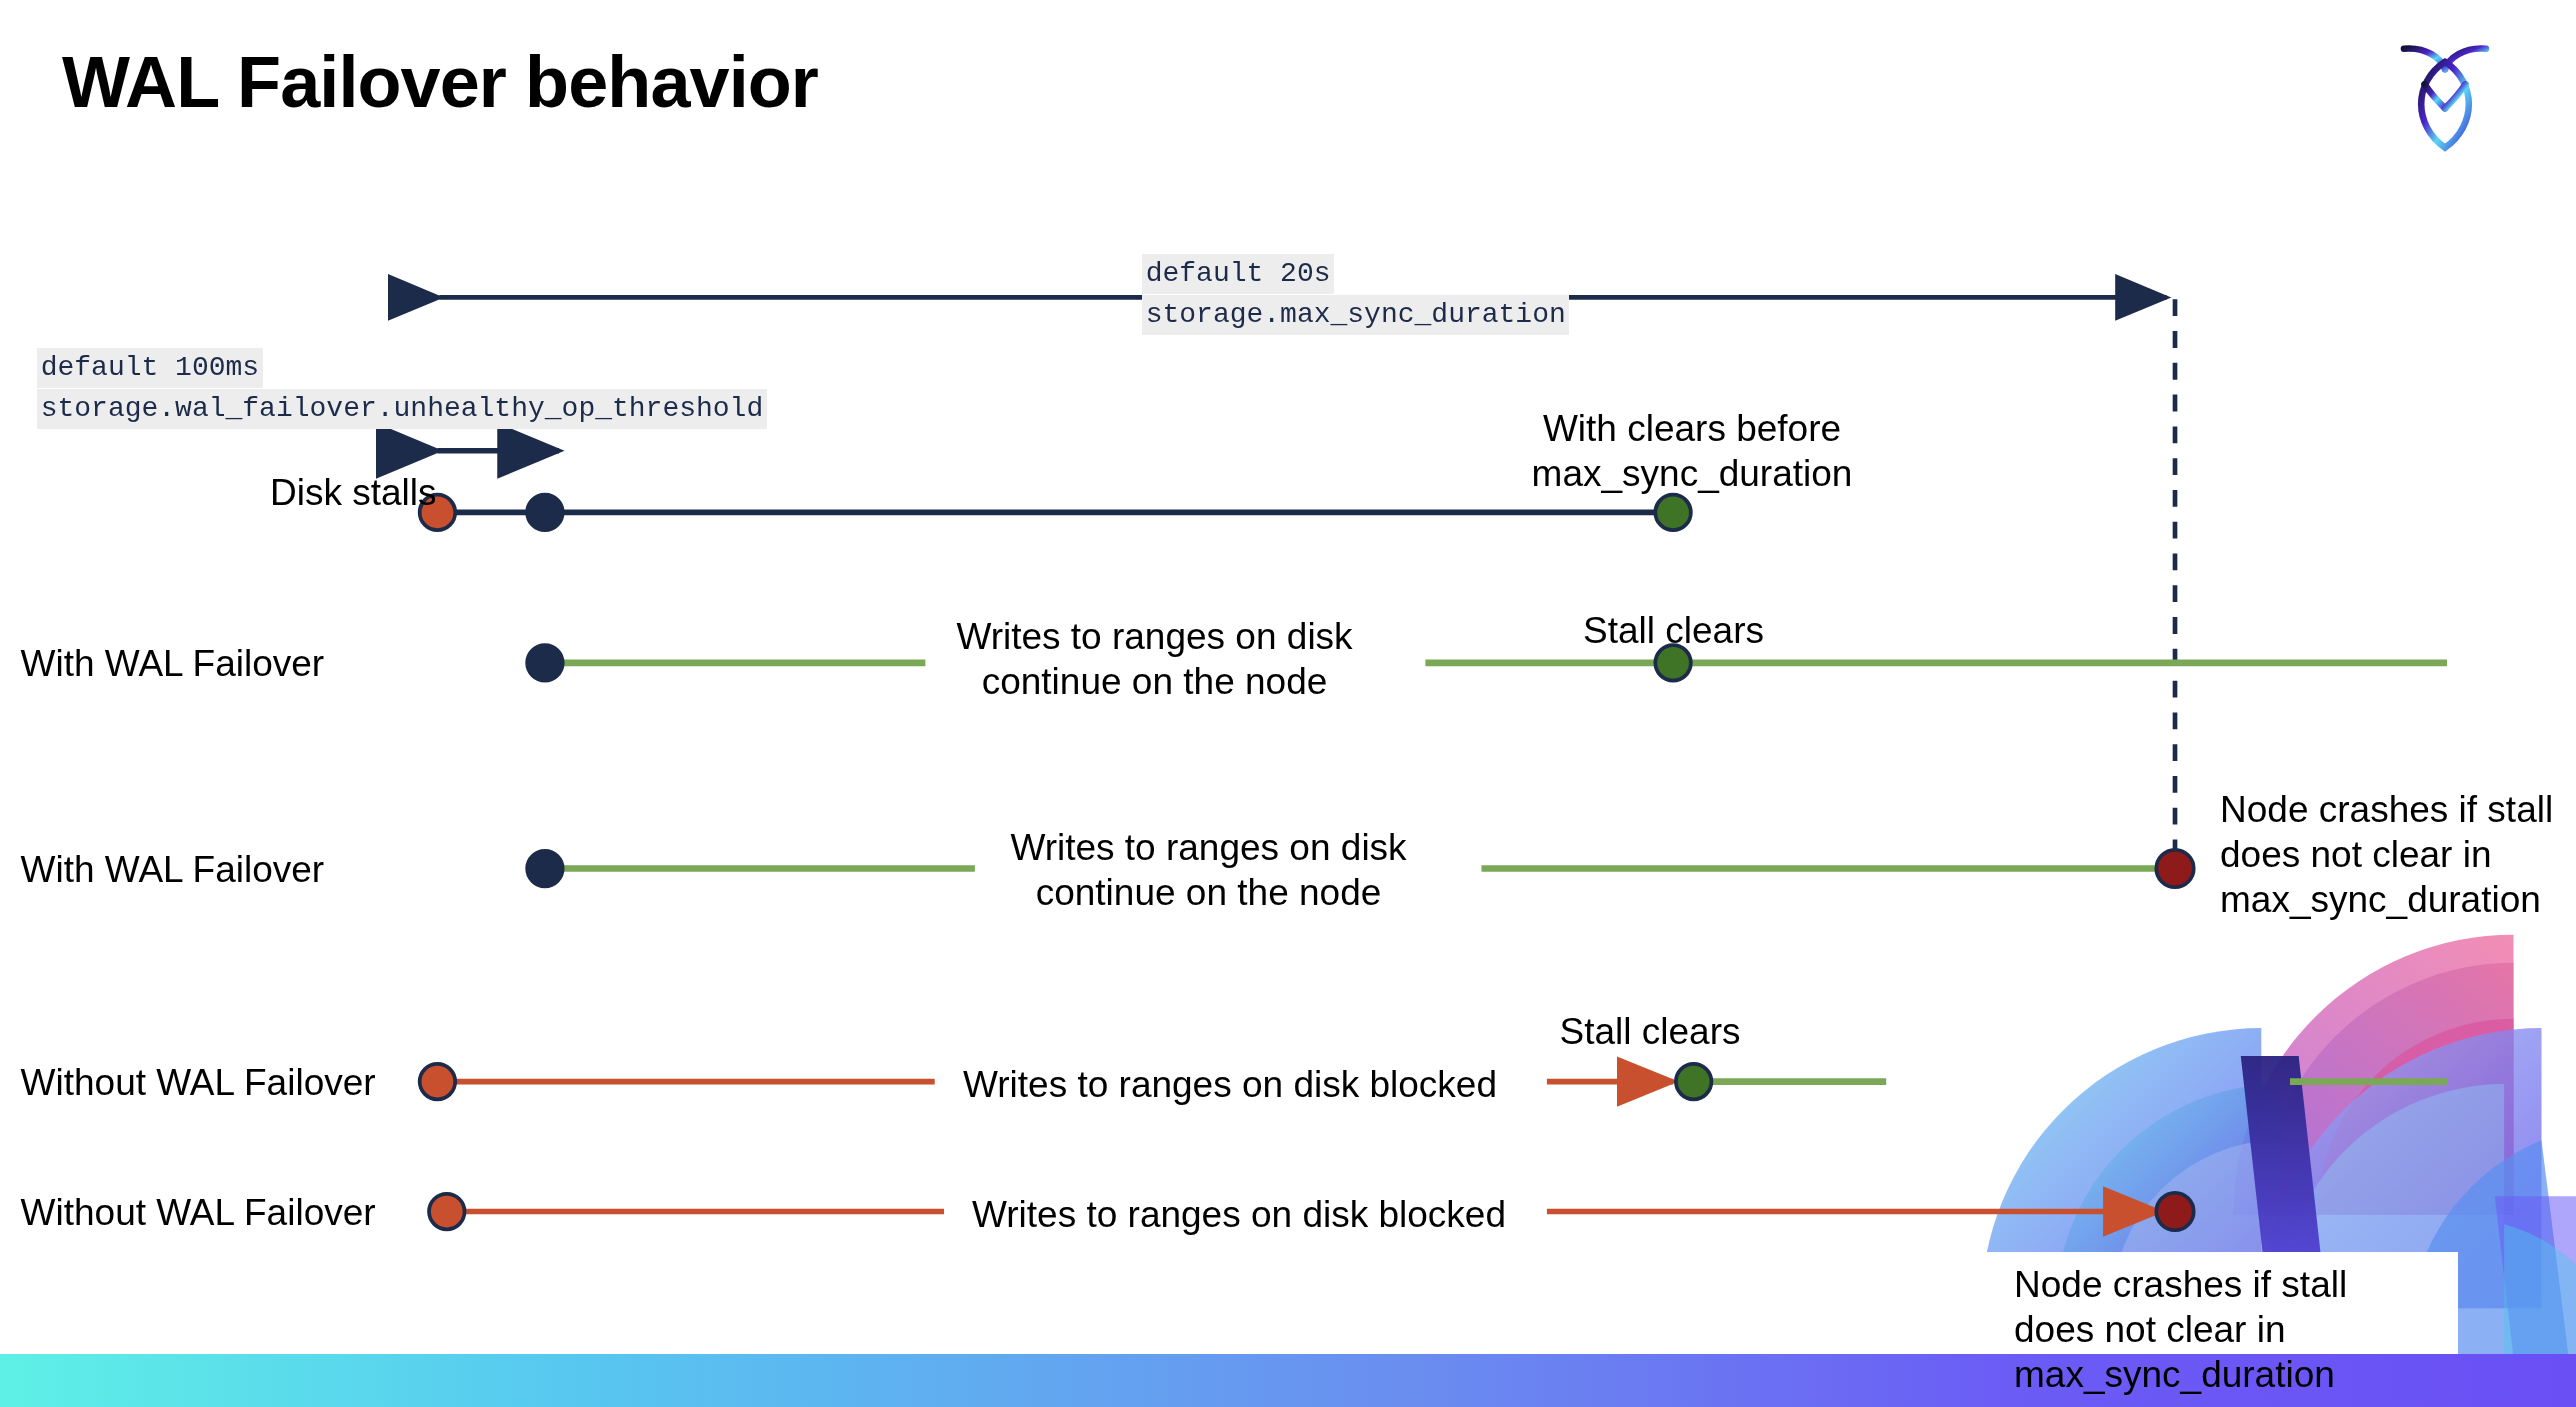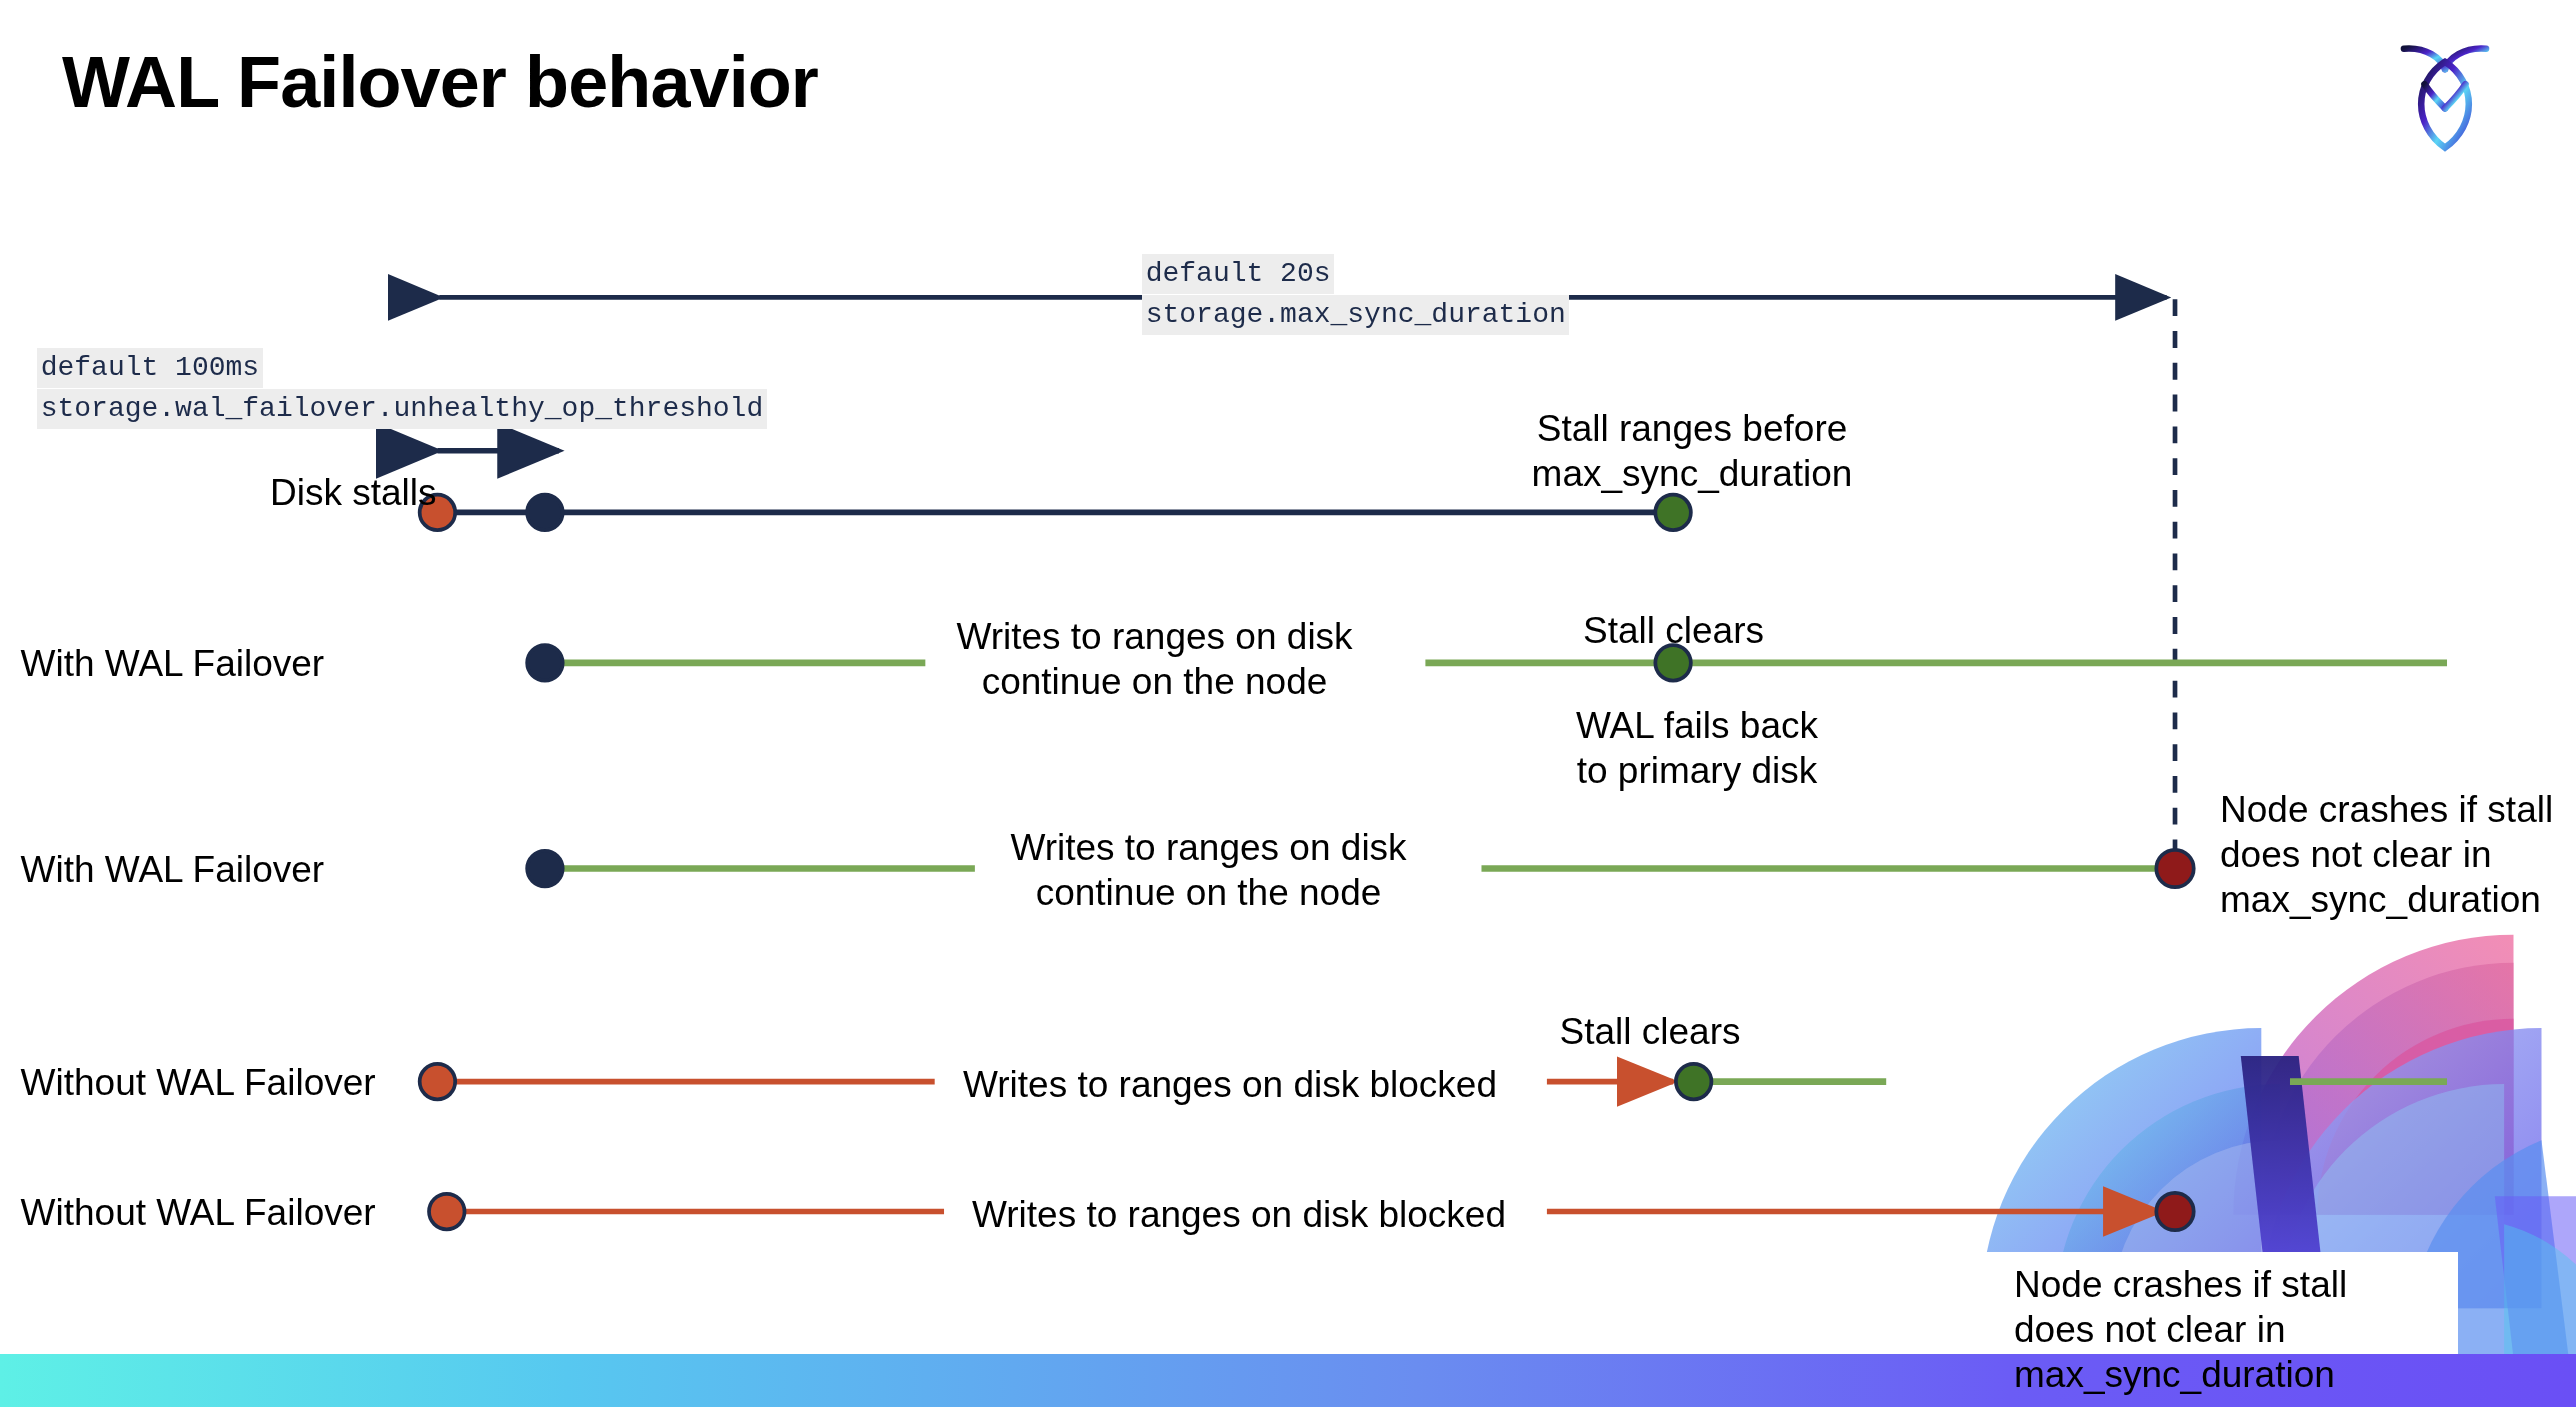--- a/index.html
+++ b/index.html
@@ -206,31 +206,29 @@
 
   <div class="code" style="left:37px;top:348px;">default 100ms</div>
   <div class="code" style="left:37px;top:389px;">storage.wal_failover.unhealthy_op_threshold</div>
 
   <div class="rowlabel" style="left:222px;top:472px;margin-left:48px;">Disk stalls</div>
   <div class="rowlabel" style="left:20.6px;top:643px;">With WAL Failover</div>
   <div class="rowlabel" style="left:20.6px;top:849px;">With WAL Failover</div>
   <div class="rowlabel" style="left:20.6px;top:1062px;">Without WAL Failover</div>
   <div class="rowlabel" style="left:20.6px;top:1192px;">Without WAL Failover</div>
 
-  <div class="ann" style="left:1524px;top:406px;width:336px;">Stall ranges before
+  <div class="ann" style="left:1524px;top:406px;width:336px;">With clears before
 max_sync_duration</div>
 
   <div class="ann" style="left:944px;top:614px;width:421px;">Writes to ranges on disk
 continue on the node</div>
 
   <div class="ann nowrap" style="left:1580px;top:608px;width:187px;">Stall clears</div>
 
 
-  <div class="ann" style="left:1538px;top:703px;width:318px;">WAL fails  back
-to primary disk</div>
 
   <div class="ann" style="left:998px;top:825px;width:421px;">Writes to ranges on disk
 continue on the node</div>
 
   <div class="ann left" style="left:2220px;top:787px;width:355px;">Node crashes if stall
 does not clear in
 max_sync_duration</div>
 
   <div class="ann nowrap" style="left:1538px;top:1009px;width:224px;">Stall clears</div>
 

